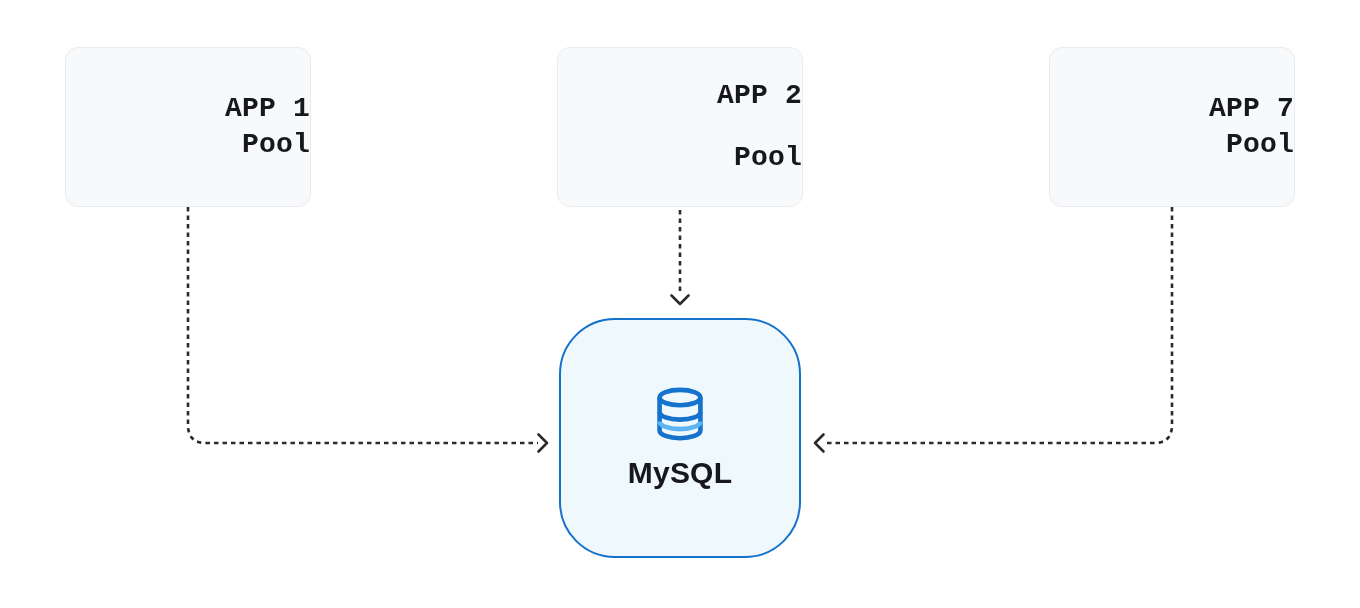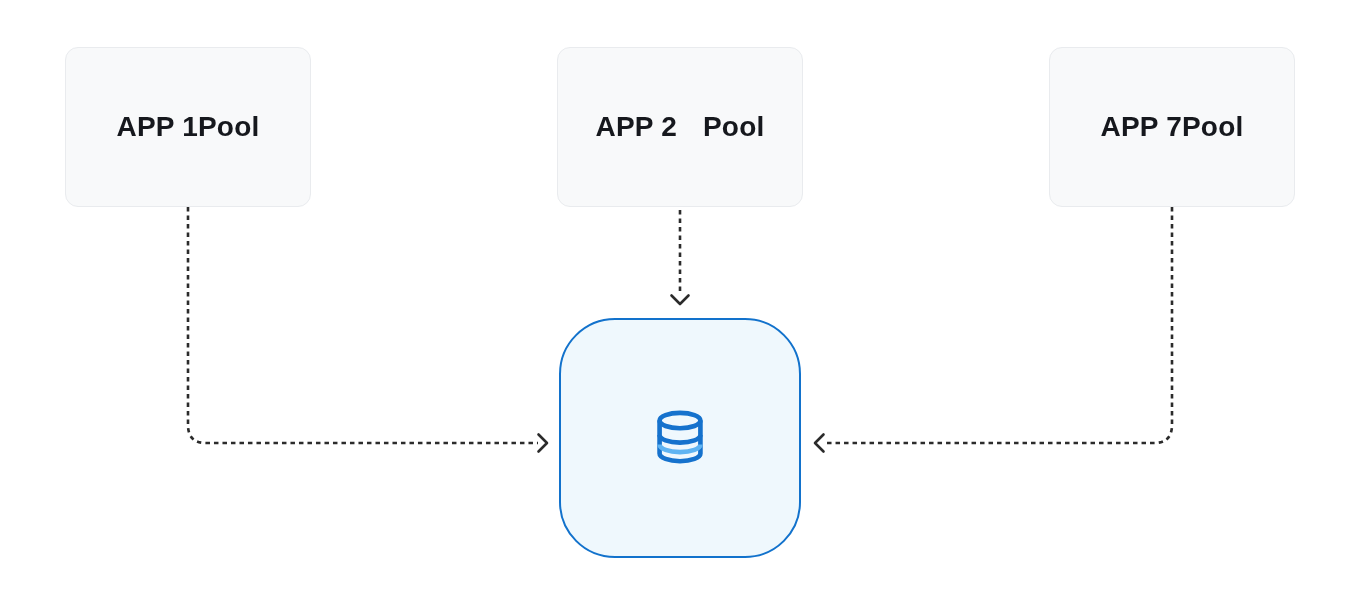--- a/index.html
+++ b/index.html
@@ -39,23 +39,24 @@
   .app-node {
     position: absolute;
     top: 47px;
     width: 246px;
     height: 160px;
     box-sizing: border-box;
     background: var(--app_fill, #f8f9fa);
     border: 1px solid var(--app_border, #e9ebee);
     border-radius: 13px;
     display: flex;
-    flex-direction: row;
-    align-items: center;
+    flex-direction: column;
+    align-items: flex-end;
     justify-content: center;
+    font-family: Liberation Mono, monospace;
   }
   .app-node .line {
     font-size: 28px;
     font-weight: 700;
     line-height: 36px;
     color: var(--text, #16181d);
     letter-spacing: 0.2px;
   }
   .app-node-1 { left: 65px; }
   .app-node-2 { left: 557px; gap: 26px; }
@@ -123,15 +124,16 @@
 
   <div class="db-node">
     <span class="db-icon">
       <svg width="56" height="58" viewBox="0 0 24 25" xmlns="http://www.w3.org/2000/svg">
         <ellipse class="db-stroke" cx="12" cy="5" rx="8.8" ry="3.3"></ellipse>
         <path class="db-stroke" d="M3.2 5 V19.2 C3.2 21 7.14 22.5 12 22.5 S20.8 21 20.8 19.2 V5"></path>
         <path class="db-stroke" d="M3.2 11.2 C3.2 13 7.14 14.5 12 14.5 S20.8 13 20.8 11.2"></path>
         <path class="db-stroke-light" d="M3.2 15.3 C3.2 17.1 7.14 18.6 12 18.6 S20.8 17.1 20.8 15.3"></path>
       </svg>
     </span>
+    <div class="db-label">MySQL</div>
   </div>
 
 </div>
 
 </body></html>

